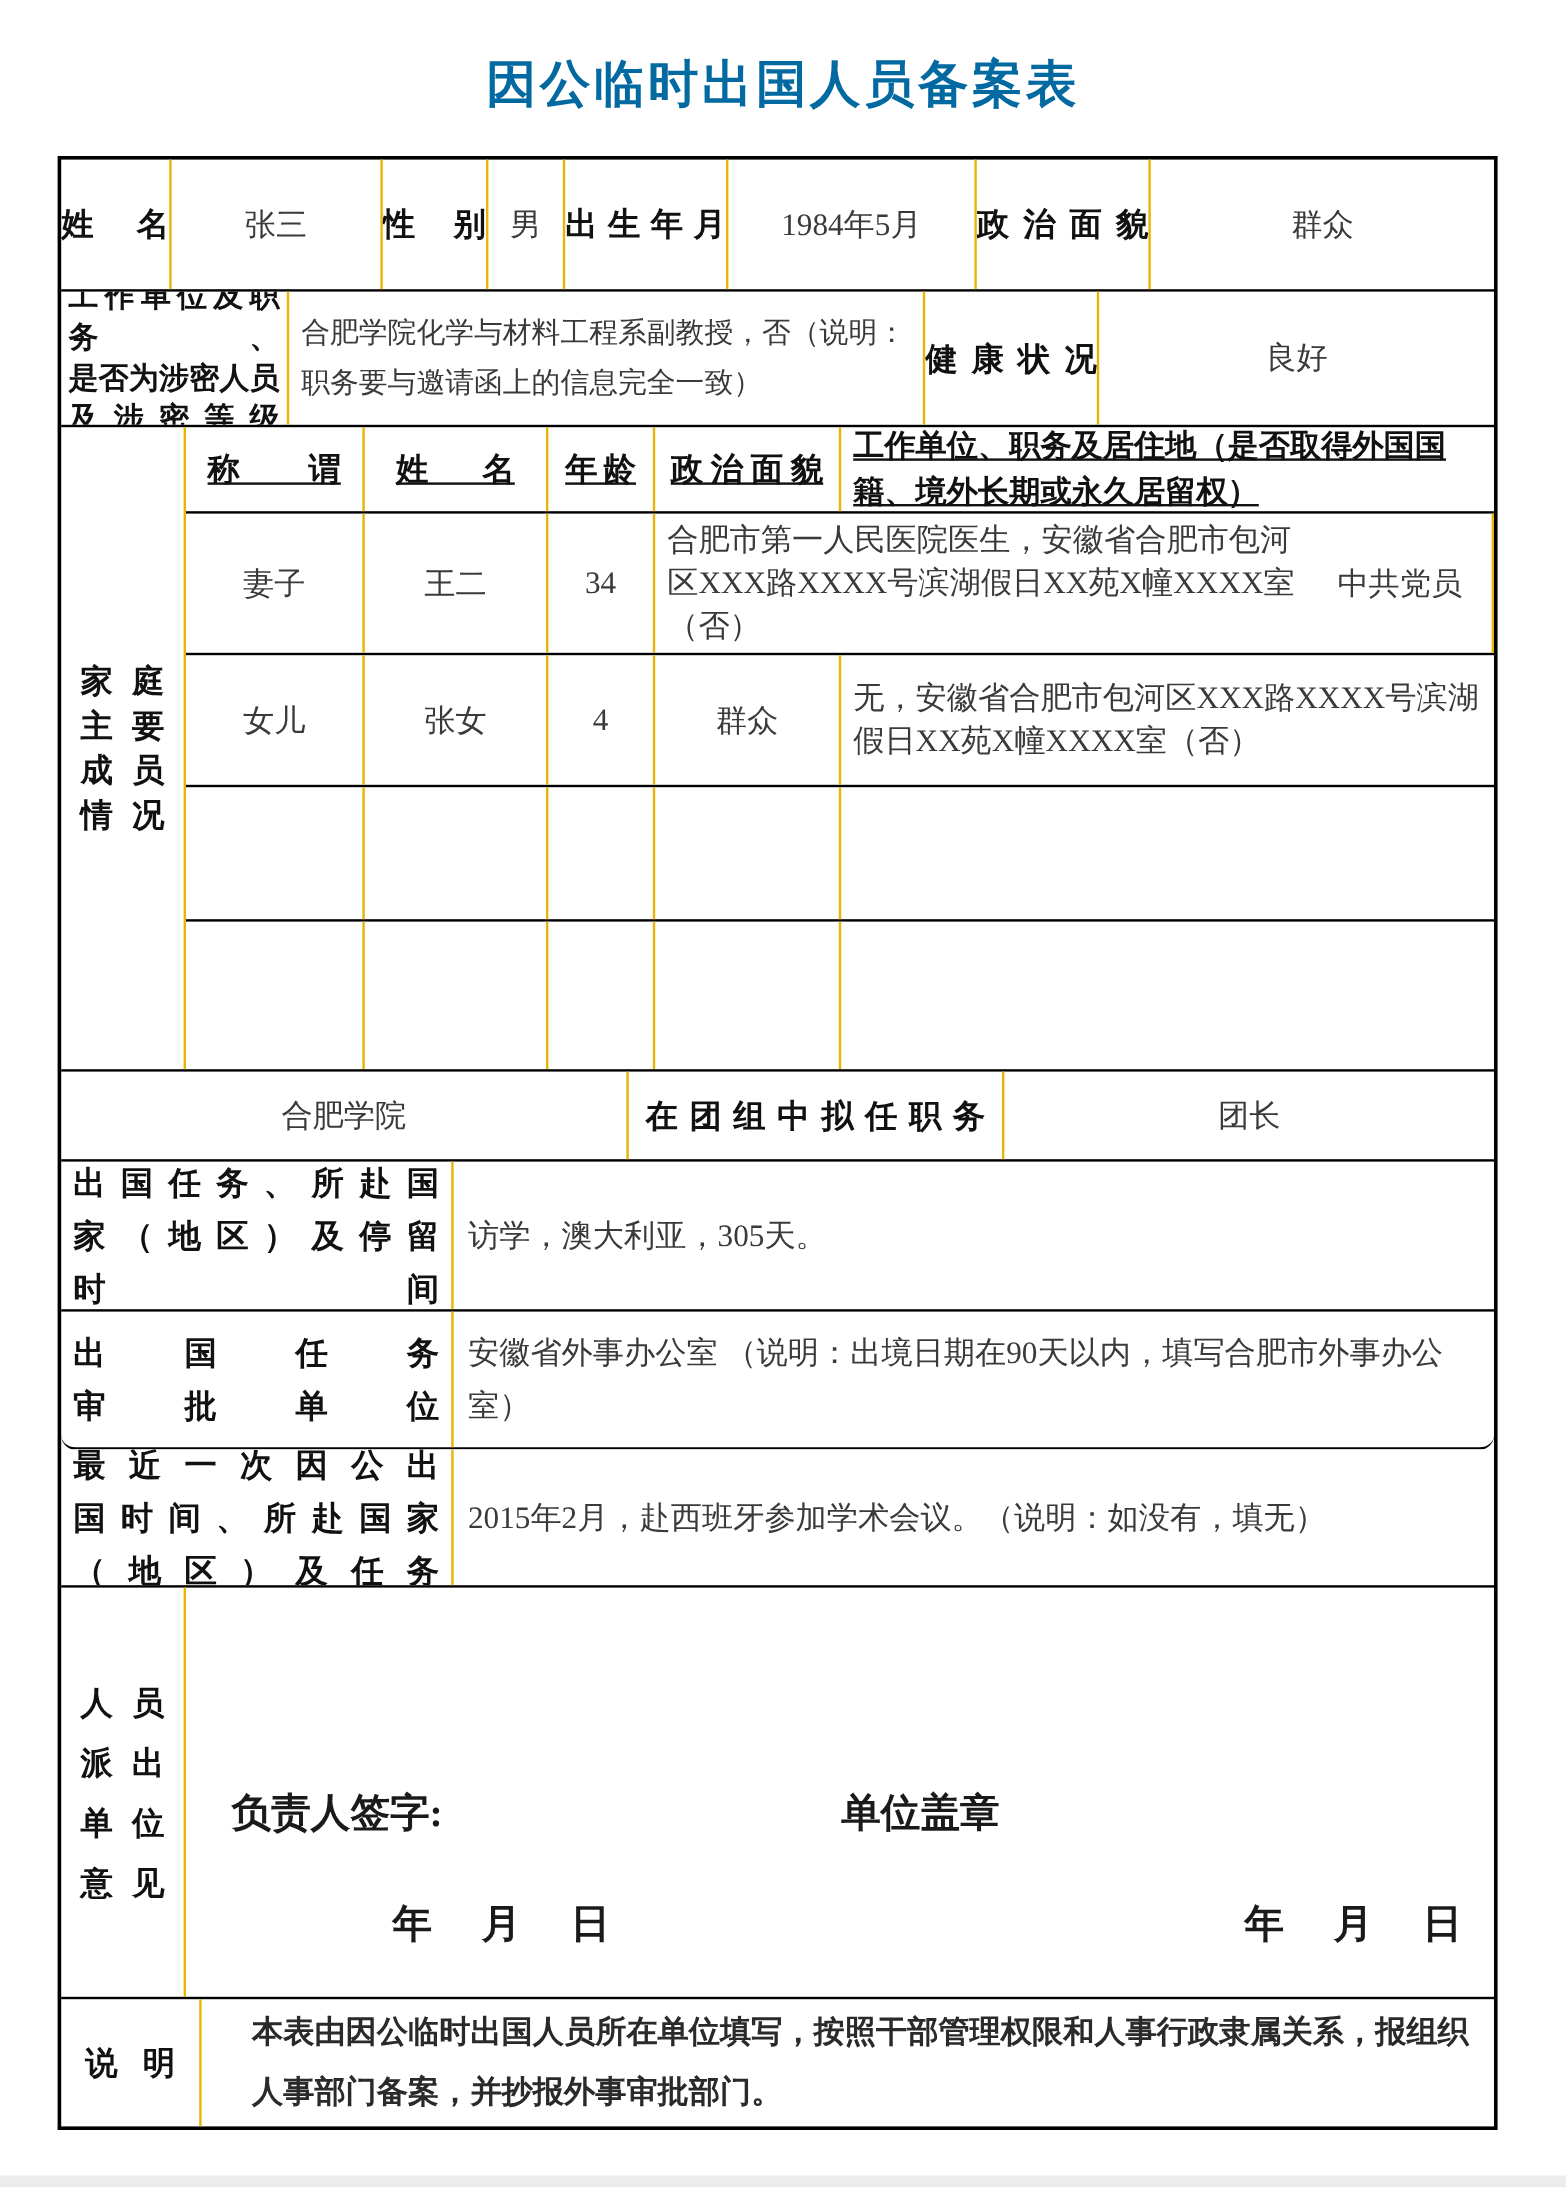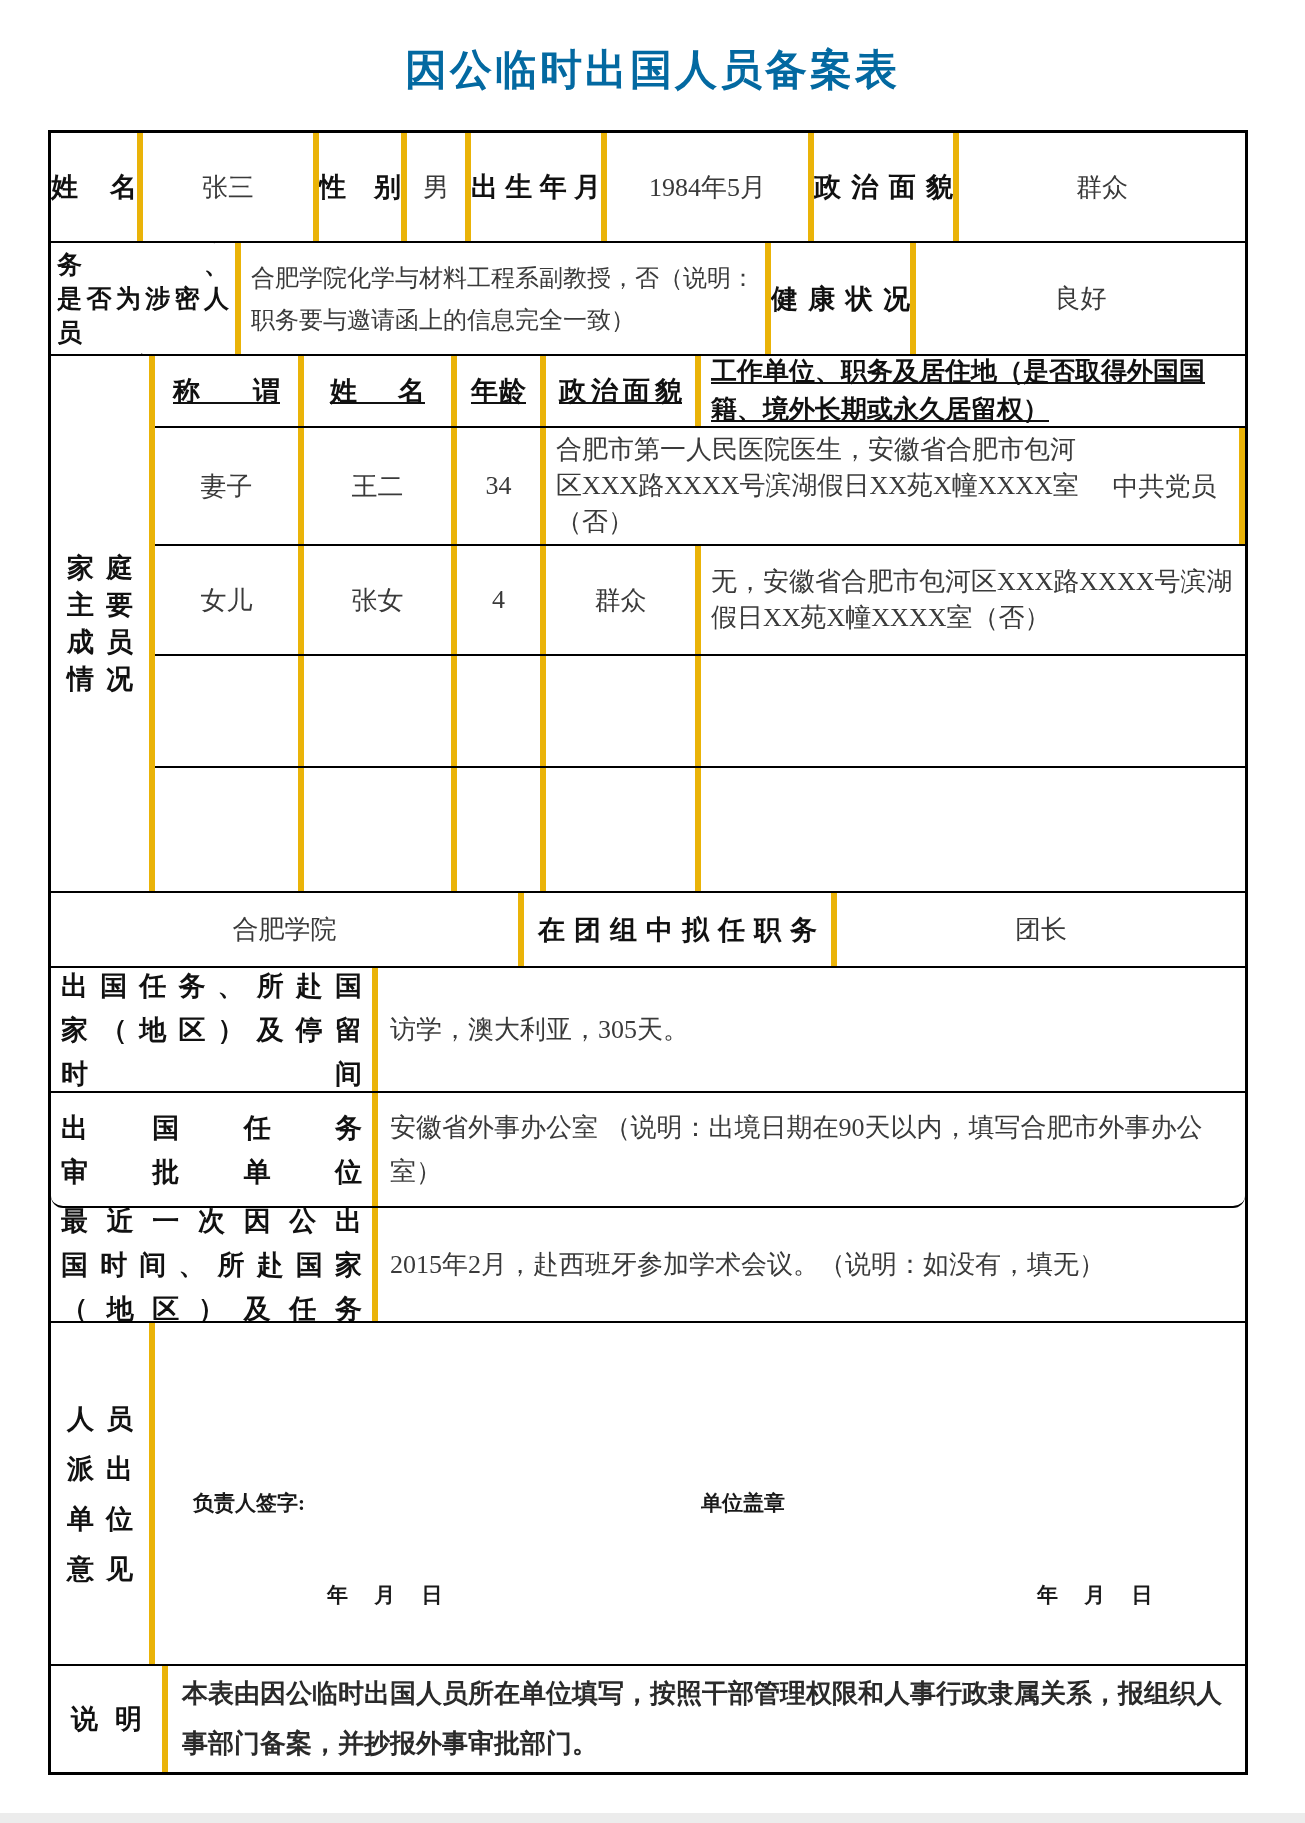--- a/index.html
+++ b/index.html
@@ -3,22 +3,22 @@
 <meta charset="utf-8">
 <style>
   html,body{margin:0;padding:0;background:#ffffff;}
   .page{position:relative;width:1305px;height:1823px;background:#ffffff;overflow:hidden;
         font-family:"Liberation Serif","DejaVu Serif",serif;color:#111;}
   .title{position:absolute;top:42px;left:0;width:100%;margin:0;text-align:center;
          font-size:42px;font-weight:bold;letter-spacing:3px;color:#0369a1;}
   .form{position:absolute;left:48px;top:130px;width:1200px;height:1645px;
         border:3px solid #000;box-sizing:border-box;display:flex;flex-direction:column;}
   .row{display:flex;border-bottom:2px solid #000;box-sizing:border-box;flex-shrink:0;}
-  .row.lastrow{border-bottom:none;flex:1;}
-  .cell{border-right:6px solid #eab308;box-sizing:border-box;display:flex;
+  .row.lastrow{border-bottom:none;flex:1;gap:28px;}
+  .cell{border-right:2px solid #eab308;box-sizing:border-box;display:flex;
         align-items:center;justify-content:center;overflow:hidden;flex-shrink:0;}
   .cell.last{border-right:none;flex:1;}
   .label{font-weight:bold;font-size:27px;}
   .jl{width:100%;box-sizing:border-box;text-align:justify;text-align-last:justify;
       white-space:pre-line;line-height:40px;}
   .val{color:#3a3a3a;font-size:26px;}
   .leftcell{justify-content:flex-start;text-align:left;}
   .desc{color:#3a3a3a;font-size:26px;line-height:36px;white-space:pre-line;
         padding:4px 10px;box-sizing:border-box;width:100%;}
   
@@ -52,21 +52,21 @@
   
   .rm .c1{width:327px;} .rm .c1 .jl{padding:0 10px;line-height:44px;}
   .rm5{height:125px;} .rm6{height:115px;border-radius:12px;} .rm7{height:115px;}
   .mval{font-size:26px;line-height:44px;padding:0 12px;box-sizing:border-box;width:100%;
         color:#3a3a3a;white-space:pre-line;}
   
   .rop{height:343px;}
   .oplab{width:104px;}
   .oplab .jl{line-height:50px;padding:0 16px;}
   .opbody{flex:1;position:relative;border-right:none;}
-  .opitem{position:absolute;font-weight:bold;font-size:21px;color:#1a1a1a;}
+  .opitem{position:absolute;font-weight:bold;font-size:33px;color:#1a1a1a;}
   .sig{left:38px;top:166px;}
   .seal{left:546px;top:166px;}
   .dateL{left:172px;top:258px;white-space:pre;}
   .dateR{left:882px;top:258px;white-space:pre;}
   
   .rn .c1{width:117px;} .rn .c1 .jl{padding:0 20px;}
   .notesval{font-size:26px;line-height:50px;padding:0 14px;box-sizing:border-box;width:100%;
             color:#2a2a2a;font-weight:bold;}
   .bottom-strip{position:absolute;left:0;bottom:0;width:100%;height:10px;background:#ececec;}
 </style>

